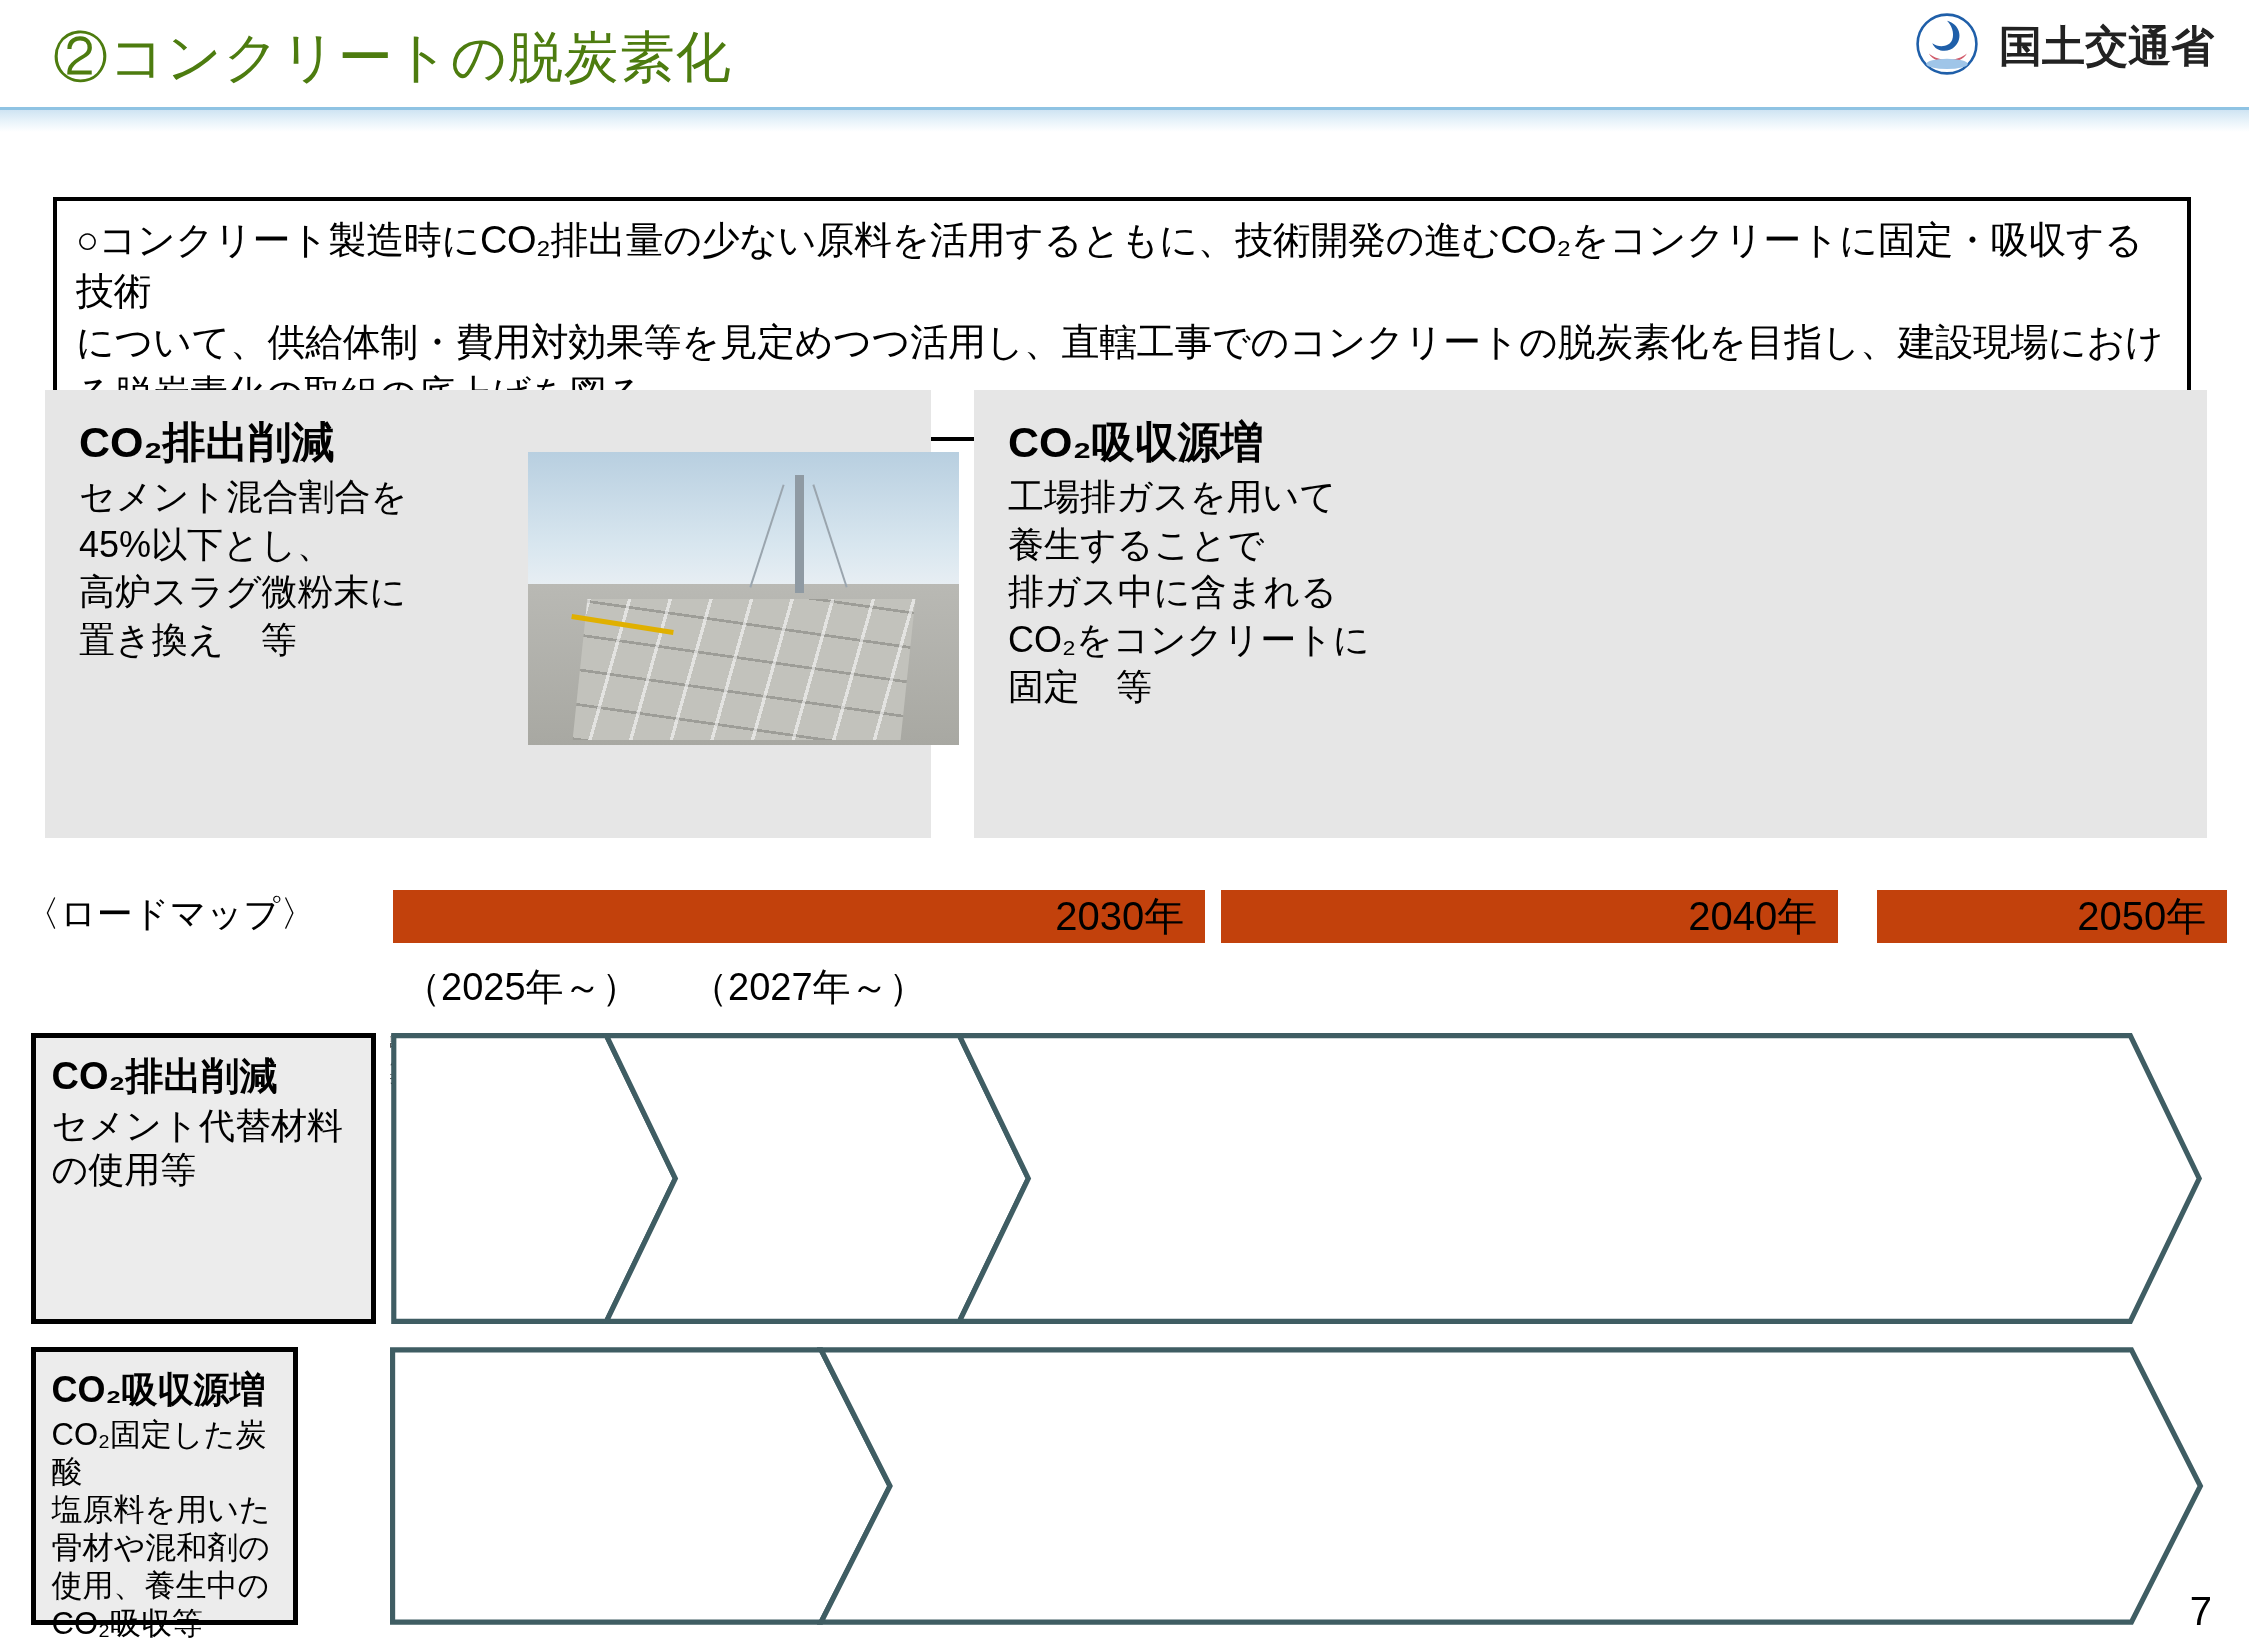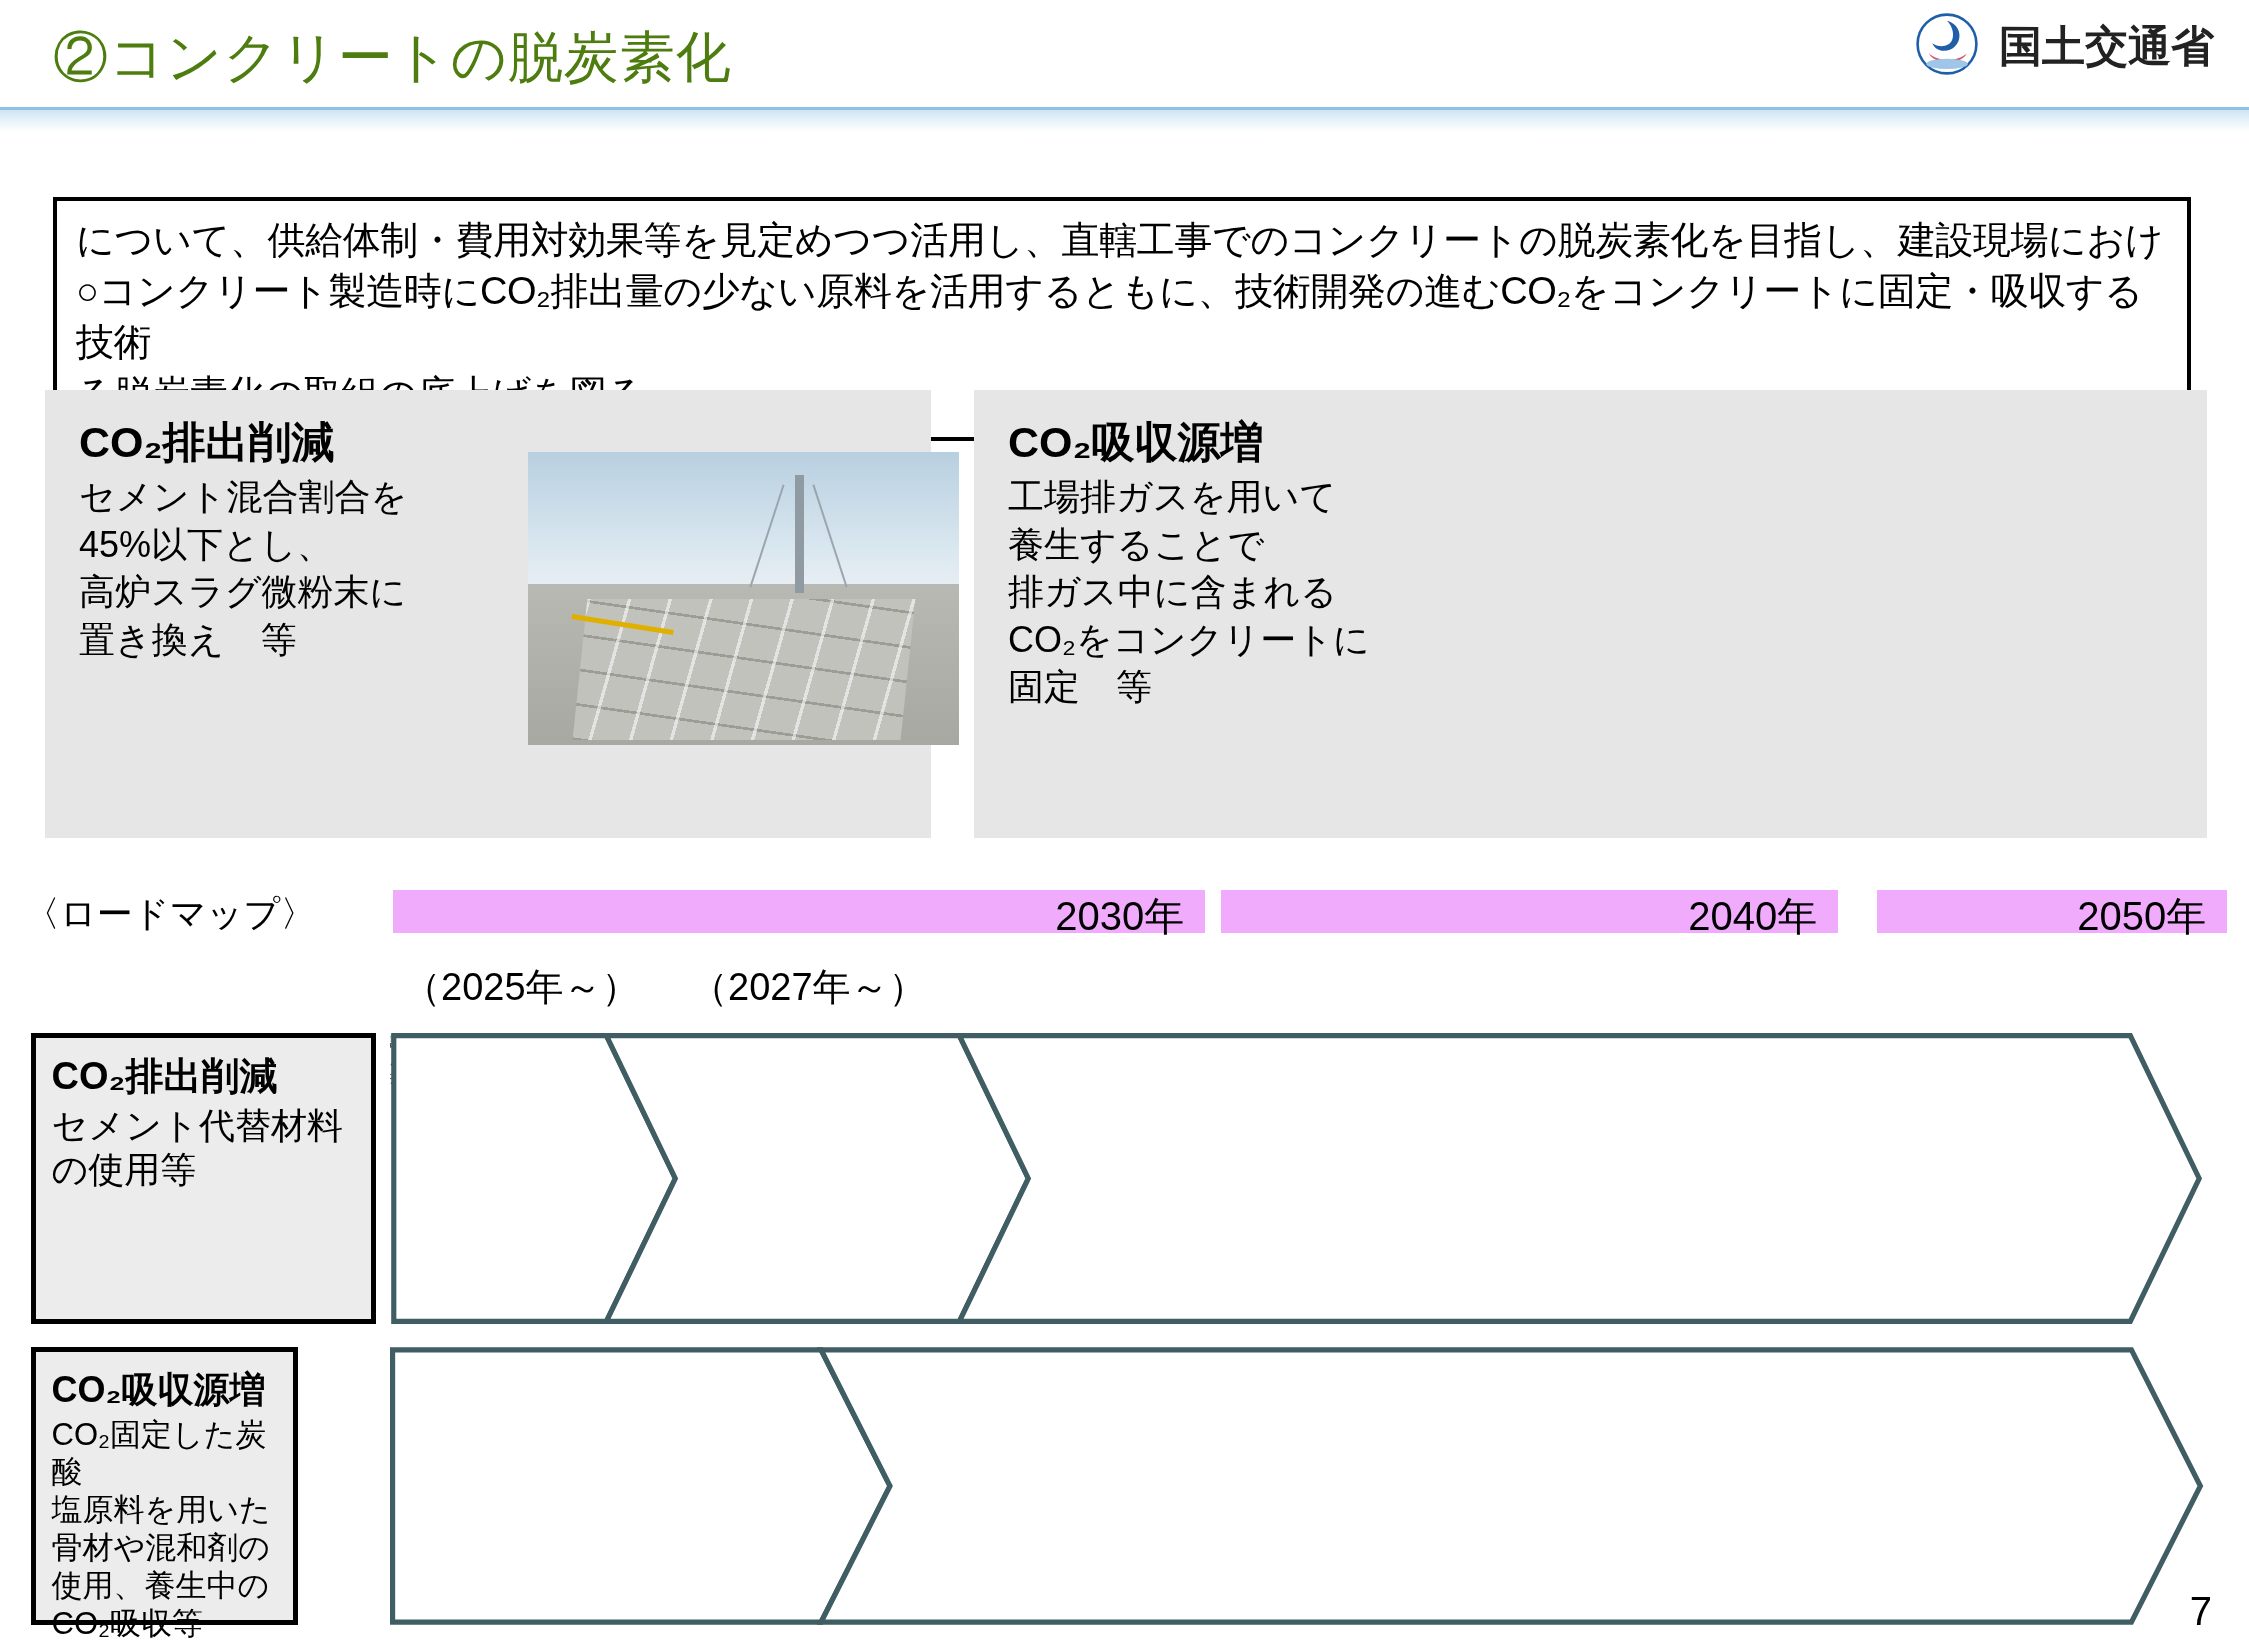--- a/index.html
+++ b/index.html
@@ -168,22 +168,22 @@
   
   .roadmap-label {
     position: absolute;
     left: 24px;
     top: 890px;
     font-size: 36px;
     white-space: nowrap;
   }
   .year-bar {
     position: absolute;
-    background: #f0abfc;
-    height: 43px;
+    background: #c2410c;
+    height: 53px;
     line-height: 53px;
     text-align: right;
     font-size: 40px;
     box-sizing: border-box;
     padding-right: 20.7px;
     color: #000;
   }
   .year-2030 { left: 393px;  top: 890px; width: 812px; }
   .year-2040 { left: 1221px; top: 890px; width: 617px; }
   .year-2050 { left: 1850px; top: 890px; width: 350px; margin-left: 27px; }
@@ -248,22 +248,22 @@
       </svg>
     </span>
     <span class="ministry-name">国土交通省</span>
   </div>
 
   <div class="header-rule-line"></div>
   <div class="header-rule"></div>
 </div>
 
 <div class="lead-box">
+  <div class="lead-text">○コンクリート製造時にCO₂排出量の少ない原料を活用するともに、技術開発の進むCO₂をコンクリートに固定・吸収する技術</div>
   <div class="lead-text cont">について、供給体制・費用対効果等を見定めつつ活用し、直轄工事でのコンクリートの脱炭素化を目指し、建設現場におけ</div>
-  <div class="lead-text">○コンクリート製造時にCO₂排出量の少ない原料を活用するともに、技術開発の進むCO₂をコンクリートに固定・吸収する技術</div>
   <div class="lead-text cont">る脱炭素化の取組の底上げを図る。</div>
 </div>
 
 <div class="panel panel-left">
   <div class="panel-heading">CO₂排出削減</div>
   <div class="panel-body">セメント混合割合を
 45%以下とし、
 高炉スラグ微粉末に
 置き換え　等</div>
 

